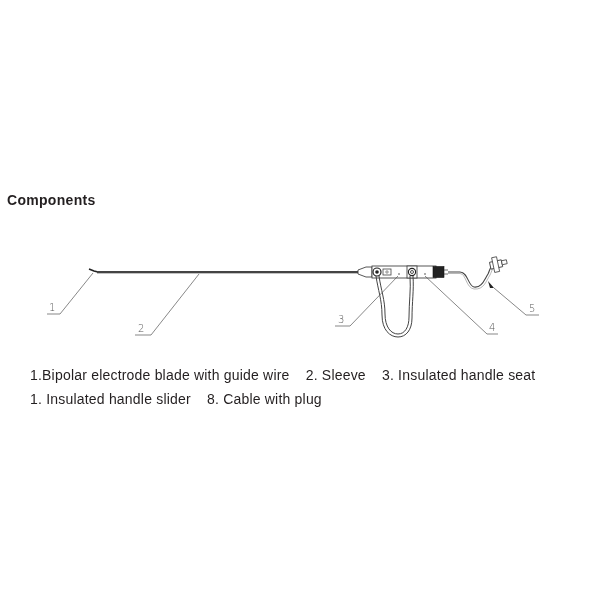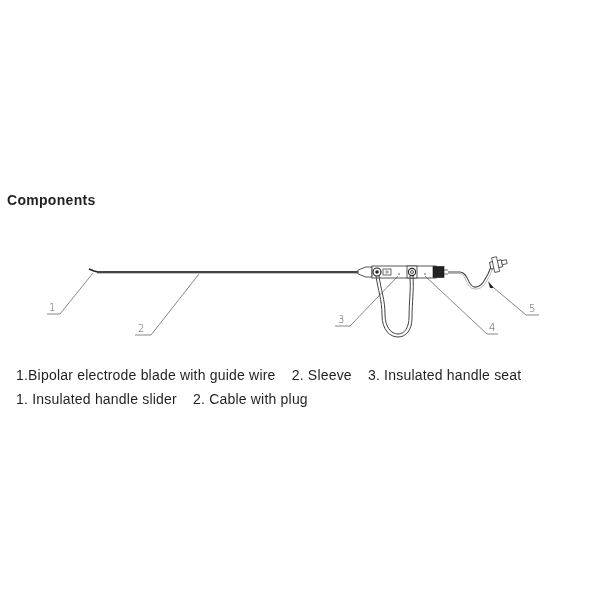--- a/index.html
+++ b/index.html
@@ -32,21 +32,21 @@
       top: 0;
     }
     .callout-num {
       font-family: "DejaVu Sans", sans-serif;
       font-size: 10px;
       fill: #555555;
       font-weight: 200;
     }
     .legend {
       position: absolute;
-      left: 16px;
+      left: 30px;
       top: 363px;
       font-family: "Liberation Sans", sans-serif;
       font-size: 14px;
       color: #231f20;
       line-height: 24px;
       letter-spacing: 0.2px;
     }
     .legend-row {
       white-space: nowrap;
     }
@@ -146,17 +146,17 @@
   </svg>
 
   <div class="legend">
     <div class="legend-row">
       <span class="legend-item">1.Bipolar electrode blade with guide wire</span>
       <span class="legend-item">2. Sleeve</span>
       <span class="legend-item">3. Insulated handle seat</span>
     </div>
     <div class="legend-row">
       <span class="legend-item">1. Insulated handle slider</span>
-      <span class="legend-item">2. Cable with plug</span>
+      <span class="legend-item">8. Cable with plug</span>
     </div>
   </div>
 
 </div>
 
 </body></html>

